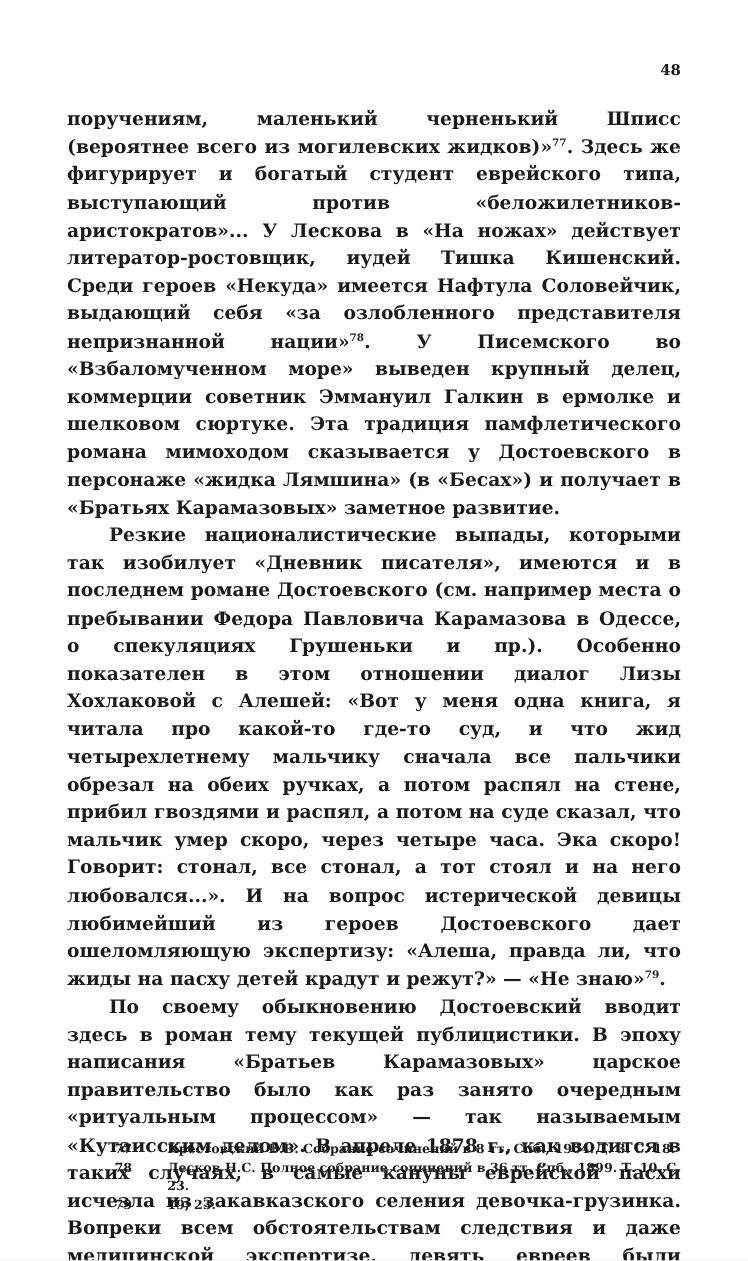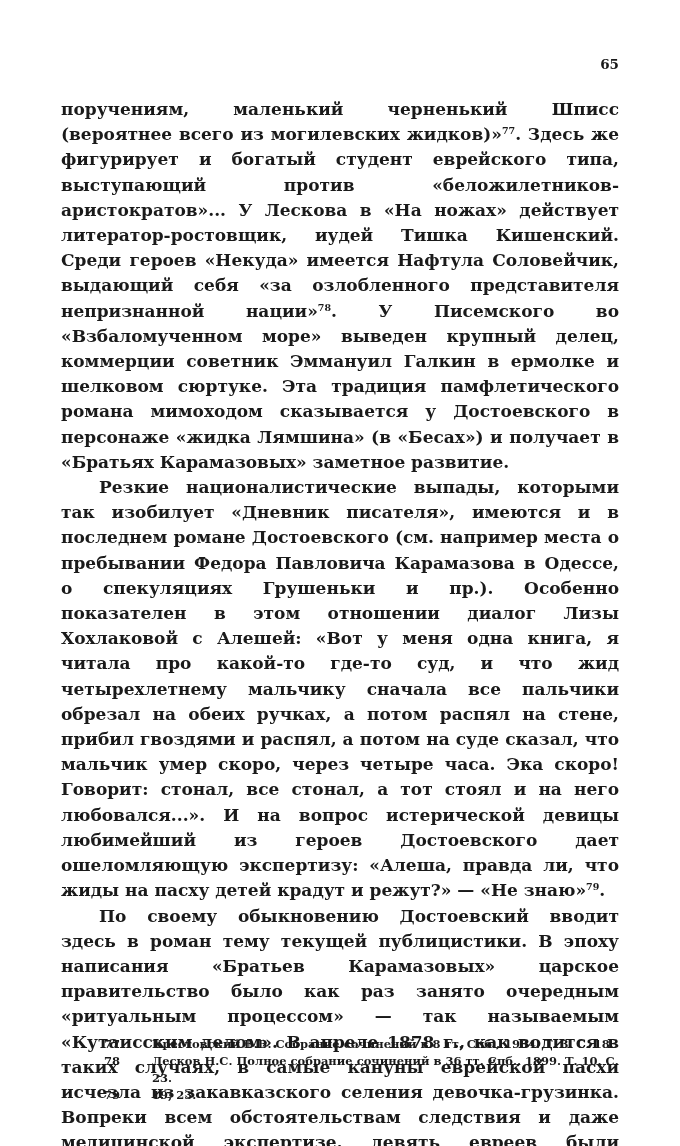--- a/index.html
+++ b/index.html
@@ -69,21 +69,21 @@
   }
   .fn-text {
     flex: 1 1 auto;
   }
 </style>
 </head>
 <body>
 
 <div class="page" lang="ru">
 
-  <div class="page-number">65</div>
+  <div class="page-number">48</div>
 
   <div class="body-text">
 
     <p class="para"><span>поручениям, маленький черненький Шписс (вероятнее всего из могилевских жидков)»</span><sup class="fn-ref">77</sup><span>. Здесь же фигурирует и богатый студент еврейского типа, выступающий против «беложилетников-аристократов»... У Лескова в «На ножах» действует литератор-ростовщик, иудей Тишка Кишенский. Среди героев «Некуда» имеется Нафтула Соловейчик, выдающий себя «за озлобленного представителя непризнанной нации»</span><sup class="fn-ref">78</sup><span>. У Писемского во «Взбаломученном море» выведен крупный делец, коммерции советник Эммануил Галкин в ермолке и шелковом сюртуке. Эта традиция памфлетического романа мимоходом сказывается у Достоевского в персонаже «жидка Лямшина» (в «Бесах») и получает в «Братьях Карамазовых» заметное развитие.</span></p>
 
     <p class="para indent"><span>Резкие националистические выпады, которыми так изобилует «Дневник писателя», имеются и в последнем романе Достоевского (см. например места о пребывании Федора Павловича Карамазова в Одессе, о спекуляциях Грушеньки и пр.). Особенно показателен в этом отношении диалог Лизы Хохлаковой с Алешей: «Вот у меня одна книга, я читала про какой-то где-то суд, и что жид четырехлетнему мальчику сначала все пальчики обрезал на обеих ручках, а потом распял на стене, прибил гвоздями и распял, а потом на суде сказал, что мальчик умер скоро, через четыре часа. Эка скоро! Говорит: стонал, все стонал, а тот стоял и на него любовался...». И на вопрос истерической девицы любимейший из героев Достоевского дает ошеломляющую экспертизу: «Алеша, правда ли, что жиды на пасху детей крадут и режут?» — «Не знаю»</span><sup class="fn-ref">79</sup><span>.</span></p>
 
     <p class="para indent"><span>По своему обыкновению Достоевский вводит здесь в роман тему текущей публицистики. В эпоху написания «Братьев Карамазовых» царское правительство было как раз занято очередным «ритуальным процессом» — так называемым «Кутаисским делом». В апреле 1878 г., как водится в таких случаях, в самые кануны еврейской пасхи исчезла из закавказского селения девочка-грузинка. Вопреки всем обстоятельствам следствия и даже медицинской экспертизе, девять евреев были преданы суду по ритуальному</span></p>
 
   </div>

